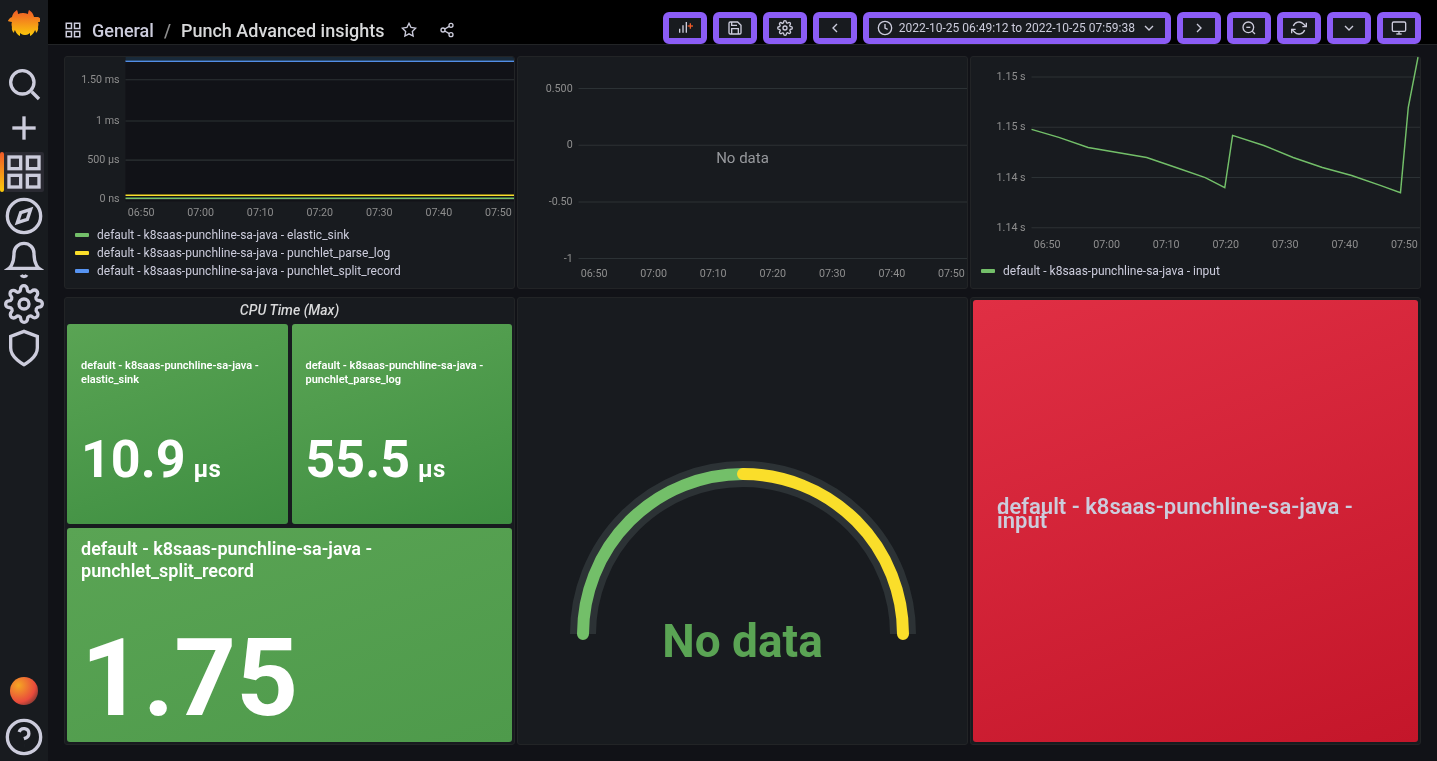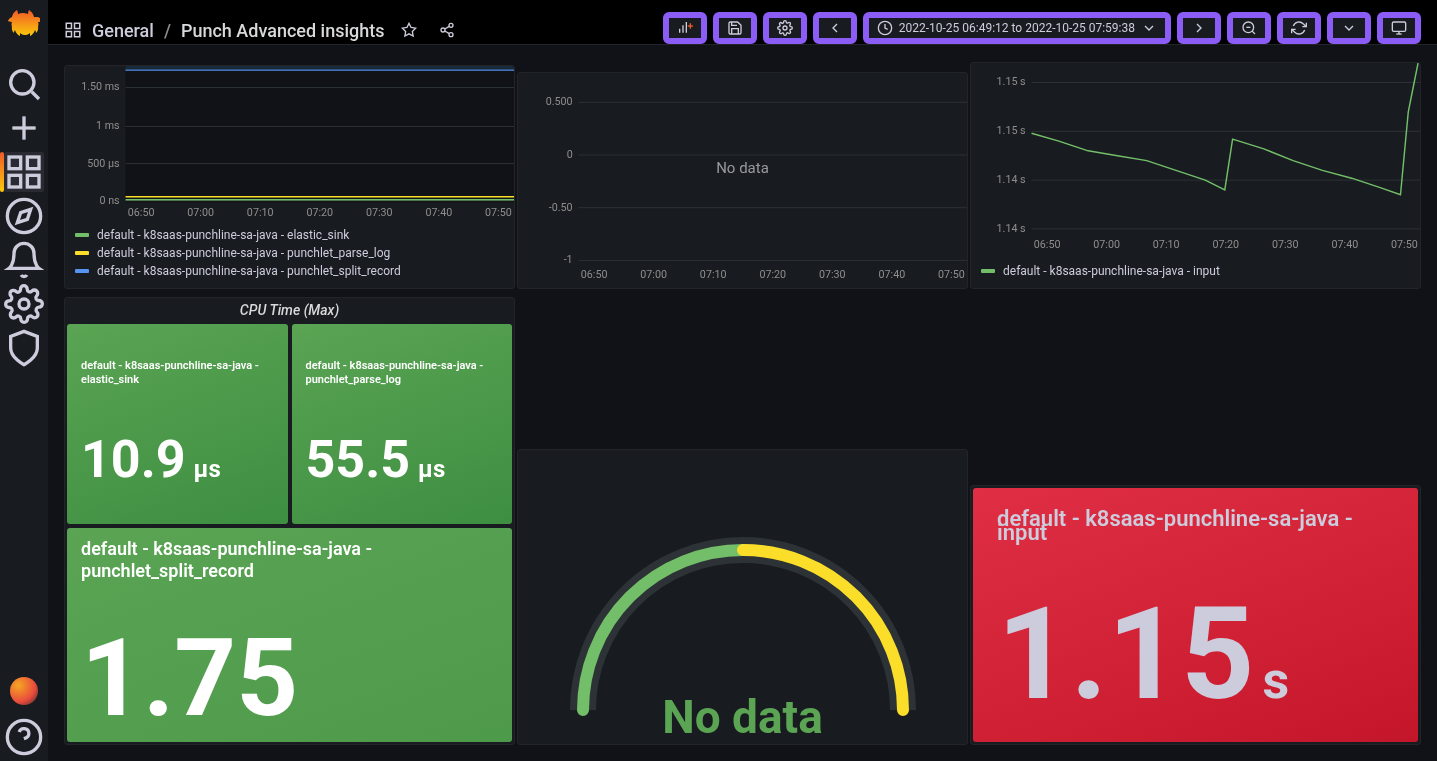--- a/index.html
+++ b/index.html
@@ -19,21 +19,21 @@
   .breadcrumb { display: flex; align-items: center; gap: 10px; font-size: 18px; font-weight: 500; }
   .breadcrumb .sep { color: #8e8e8e; }
   .dash-title { color: #d8d9da; }
   .top-btn { height: 32px; min-width: 32px; padding: 0 8px; background: #181b1f; border: 6px solid #8b5cf6; border-radius: 6px; display: flex; align-items: center; justify-content: center; color: #ccccdc; cursor: pointer; font-size: 12px; }
   .top-btn svg { width: 16px; height: 16px; }
   .top-spacer { flex: 1; }
   .top-group { display: flex; gap: 6px; align-items: center; }
   
   
   .content { position: absolute; left: 48px; right: 0; top: 48px; bottom: 0; padding: 8px 16px 16px 16px; display: flex; flex-direction: column; gap: 8px; }
-  .row { display: flex; gap: 2px; align-items: flex-end; }
+  .row { display: flex; gap: 2px; }
   .row-top { height: 238px; }
   .row-bottom { height: 448px; }
   .panel { background: #181b1f; border: 1px solid #222426; border-radius: 3px; display: flex; flex-direction: column; overflow: hidden; position: relative; }
   .p1 { flex: 1; }
   .p2 { flex: 1; }
   .p3 { flex: 1; }
   
   .panel-title { text-align: center; font-size: 14px; font-weight: 500; color: #d8d9da; padding: 4px 0; font-style: italic; }
   .panel-title .chev { margin-left: 4px; font-size: 10px; color: #8e8e8e; }
   
@@ -381,21 +381,17 @@
           <path d="M 210 100 A 160 160 0 0 1 370 260" fill="none" stroke="#FADE2A" stroke-width="12" stroke-linecap="round"></path>
         </svg>
         <div class="gauge-text">No data</div>
       </div>
     </div>
 
     <div class="panel p3">
       <div class="traversal-body">
         <div class="traversal-cell red">
           <div class="stat-label" style="font-size:22px;font-weight:600;margin-bottom:14px">default - k8saas-punchline-sa-java - input</div>
-          <div class="stat-value">
-              <span class="stat-num huge" style="font-size:128px">1.15</span>
-              <span class="stat-unit huge">s</span>
-            </div>
         </div>
       </div>
     </div>
   </div>
 </div>
 
 </body></html>

